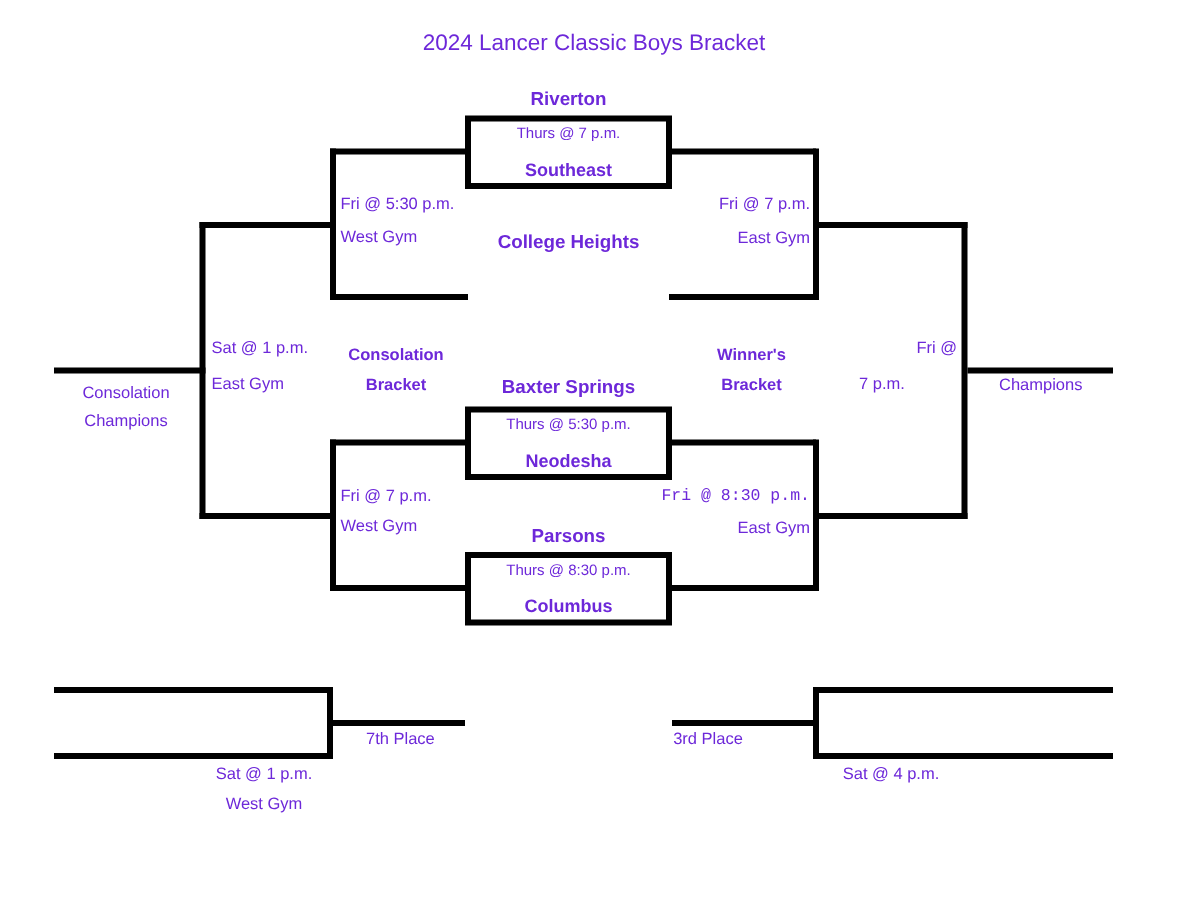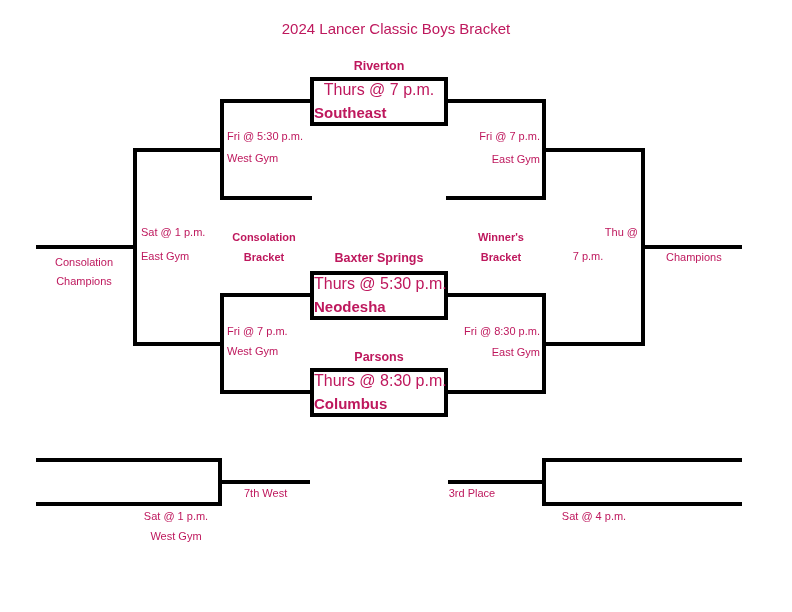--- a/index.html
+++ b/index.html
@@ -16,35 +16,35 @@
   .title{
     position:absolute;top:20px;left:0;width:792px;text-align:center;
     font-size:15px;line-height:18px;
   }
   .game-box{
     position:absolute;left:310px;width:138px;height:49px;
     border:4px solid #000;background:#fff;box-sizing:border-box;
   }
   .game-time{
     position:absolute;top:2px;left:0;right:0;text-align:center;
-    font-size:16px;line-height:13px;white-space:nowrap;
+    font-size:10px;line-height:13px;white-space:nowrap;
   }
   .game-team{
-    position:absolute;bottom:1px;left:0;right:0;
-    font-size:15px;font-weight:bold;line-height:16px;white-space:nowrap;
+    position:absolute;bottom:1px;left:0;right:0;text-align:center;
+    font-size:12px;font-weight:bold;line-height:16px;white-space:nowrap;
   }
   .team-label{
     position:absolute;left:310px;width:138px;text-align:center;
     font-size:12.5px;font-weight:bold;line-height:16px;white-space:nowrap;
   }
 </style>
 </head>
 <body>
 
-<div id="canvas" style="background: rgb(255, 255, 255); color: #be185d;">
+<div id="canvas" style="background: rgb(255, 255, 255); color: #6d28d9;">
 
   <div class="title">2024 Lancer Classic Boys Bracket</div>
 
   <div class="ln" style="left: 220px; top: 99px; width: 92px; height: 4px; background: rgb(0, 0, 0);"></div>
   <div class="ln" style="left: 220px; top: 196px; width: 92px; height: 4px; background: rgb(0, 0, 0);"></div>
   <div class="ln" style="left: 220px; top: 293px; width: 92px; height: 4px; background: rgb(0, 0, 0);"></div>
   <div class="ln" style="left: 220px; top: 390px; width: 92px; height: 4px; background: rgb(0, 0, 0);"></div>
   <div class="ln" style="left: 220px; top: 99px; width: 4px; height: 101px; background: rgb(0, 0, 0);"></div>
   <div class="ln" style="left: 220px; top: 293px; width: 4px; height: 101px; background: rgb(0, 0, 0);"></div>
   <div class="ln" style="left: 133px; top: 148px; width: 91px; height: 4px; background: rgb(0, 0, 0);"></div>
@@ -72,20 +72,21 @@
   <div class="ln" style="left: 542px; top: 458px; width: 4px; height: 48px; background: rgb(0, 0, 0);"></div>
   <div class="ln" style="left: 542px; top: 458px; width: 200px; height: 4px; background: rgb(0, 0, 0);"></div>
   <div class="ln" style="left: 542px; top: 502px; width: 200px; height: 4px; background: rgb(0, 0, 0);"></div>
 
   <div class="team-label" style="top:58px;">Riverton</div>
   <div class="game-box" style="top:77px;">
     <div class="game-time">Thurs @ 7 p.m.</div>
     <div class="game-team">Southeast</div>
   </div>
 
+  <div class="team-label" style="top:153px;">College Heights</div>
 
   <div class="team-label" style="top:250px;">Baxter Springs</div>
   <div class="game-box" style="top:271px;">
     <div class="game-time">Thurs @ 5:30 p.m.</div>
     <div class="game-team">Neodesha</div>
   </div>
 
   <div class="team-label" style="top:349px;">Parsons</div>
   <div class="game-box" style="top:368px;">
     <div class="game-time">Thurs @ 8:30 p.m.</div>
@@ -98,28 +99,28 @@
   <div class="lbl" style="left:227px;top:345px;">West Gym</div>
   <div class="lbl" style="left:141px;top:226px;">Sat @ 1 p.m.</div>
   <div class="lbl" style="left:141px;top:250px;">East Gym</div>
   <div class="lbl center" style="left:34px;top:256px;width:100px;">Consolation</div>
   <div class="lbl center" style="left:34px;top:275px;width:100px;">Champions</div>
   <div class="lbl center bold" style="left:214px;top:231px;width:100px;">Consolation</div>
   <div class="lbl center bold" style="left:214px;top:251px;width:100px;">Bracket</div>
 
   <div class="lbl right" style="left:440px;top:130px;width:100px;">Fri @ 7 p.m.</div>
   <div class="lbl right" style="left:440px;top:153px;width:100px;">East Gym</div>
-  <div class="lbl right" style="left:440px;top:325px;width:100px;">Fri @ 8:30 p.m.</div>
+  <div class="lbl right" style="left:440px;top:325px;width:100px;font-family:Liberation Mono, monospace;">Fri @ 8:30 p.m.</div>
   <div class="lbl right" style="left:440px;top:346px;width:100px;">East Gym</div>
-  <div class="lbl right" style="left:538px;top:226px;width:100px;">Thu @</div>
+  <div class="lbl right" style="left:538px;top:226px;width:100px;">Fri @</div>
   <div class="lbl right" style="left:538px;top:250px;width:100px;text-align:center;">7 p.m.</div>
   <div class="lbl" style="left:666px;top:251px;">Champions</div>
   <div class="lbl center bold" style="left:451px;top:231px;width:100px;text-align:center;">Winner's</div>
   <div class="lbl center bold" style="left:451px;top:251px;width:100px;">Bracket</div>
 
-  <div class="lbl" style="left:244px;top:487px;">7th West</div>
+  <div class="lbl" style="left:244px;top:487px;">7th Place</div>
   <div class="lbl center" style="left:126px;top:510px;width:100px;">Sat @ 1 p.m.</div>
   <div class="lbl center" style="left:126px;top:530px;width:100px;">West Gym</div>
 
   <div class="lbl center" style="left:422px;top:487px;width:100px;">3rd Place</div>
   <div class="lbl center" style="left:544px;top:510px;width:100px;">Sat @ 4 p.m.</div>
 
 </div>
 
 </body></html>

